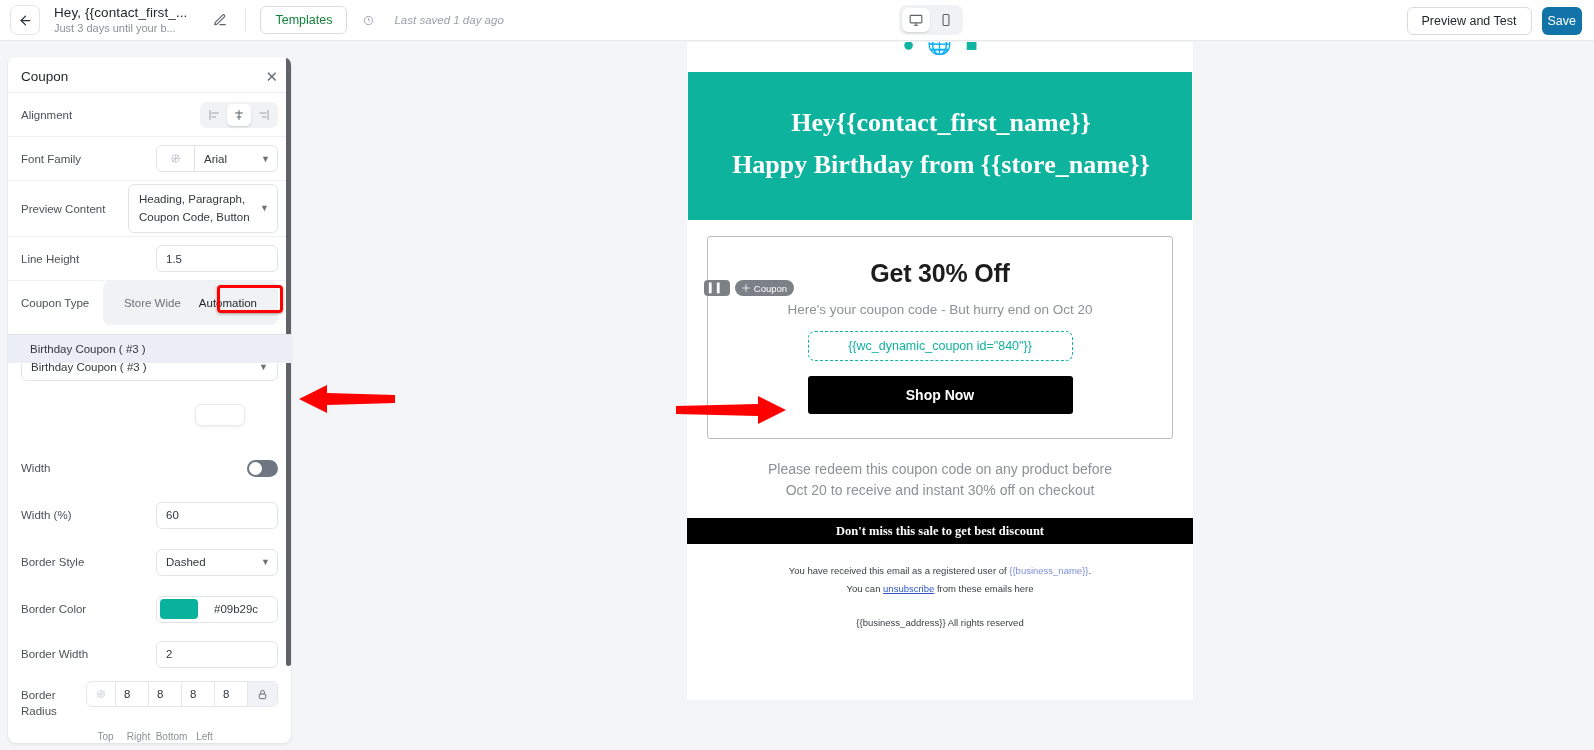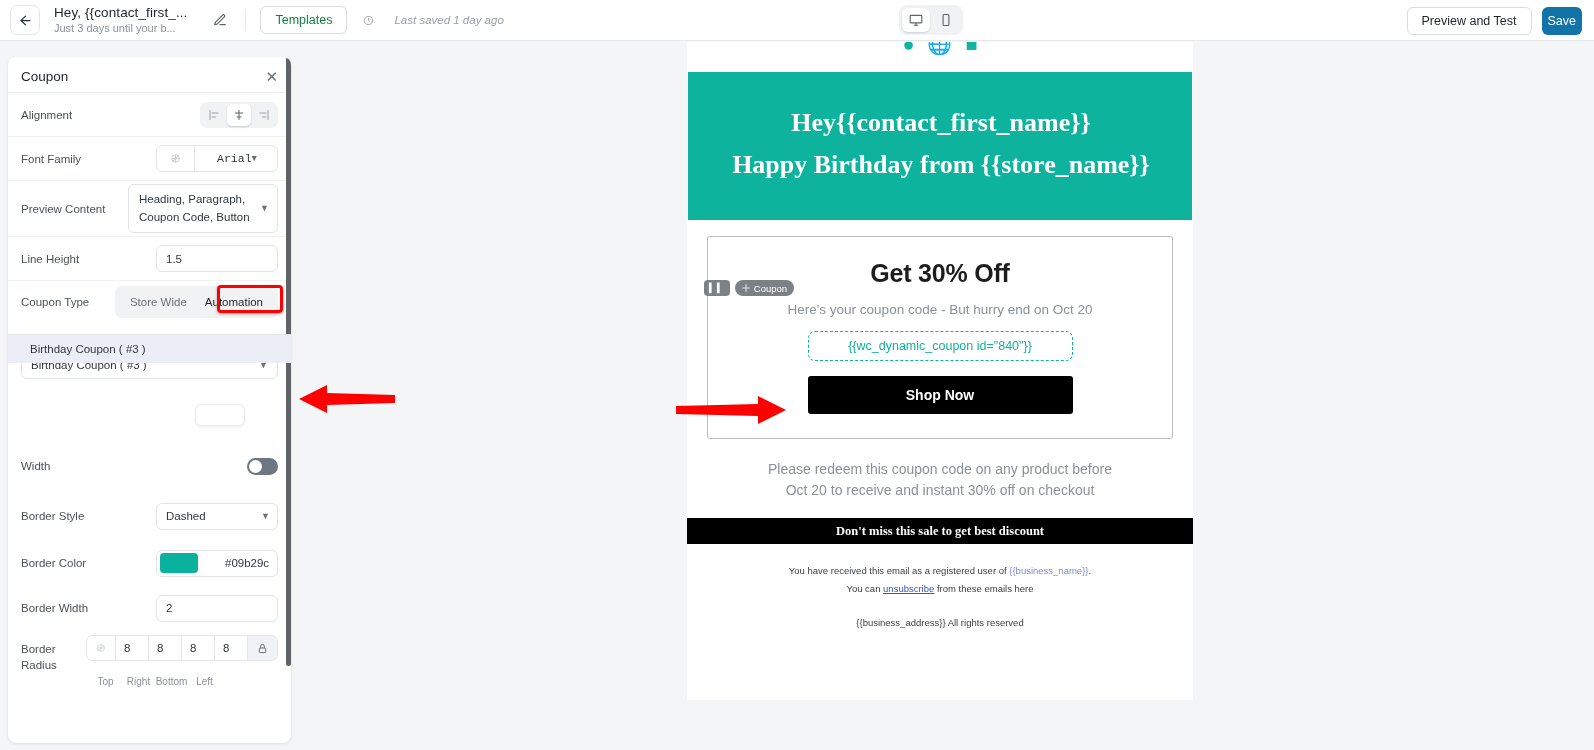--- a/index.html
+++ b/index.html
@@ -110,34 +110,34 @@
 
   .ff-wrap {
     display: flex; align-items: stretch; height: 27px;
     border: 1px solid #e1e3e6; border-radius: 6px; overflow: hidden; width: 122px;
   }
   .ff-icon {
     width: 38px; display: flex; align-items: center; justify-content: center;
     border-right: 1px solid #e1e3e6; color: #c7cbd0;
   }
   .ff-sel {
-    flex: 1; display: flex; align-items: center; justify-content: center;
-    padding: 0 7px 0 9px; font-size: 11.5px; color: #31373d; cursor: pointer; font-family: Liberation Mono, monospace;
+    flex: 1; display: flex; align-items: center; justify-content: space-between;
+    padding: 0 7px 0 9px; font-size: 11.5px; color: #31373d; cursor: pointer;
   }
 
   .pc-select {
     width: 150px; min-height: 48px; border: 1px solid #e1e3e6; border-radius: 6px;
     display: flex; align-items: center; justify-content: space-between;
     padding: 6px 8px 6px 10px; font-size: 11.5px; color: #31373d;
     line-height: 1.5; cursor: pointer;
   }
 
   .seg {
     display: flex; align-items: center; background: #f1f2f4; border-radius: 7px;
-    padding: 6px; position: relative;
+    padding: 12px; position: relative;
   }
   .seg-item { padding: 4px 9px; font-size: 11.5px; color: #6b7177; border-radius: 5px; cursor: pointer; }
   .seg-item.active { color: #1d2327; background: transparent; }
   .red-outline {
     position: absolute; border: 3px solid #ff0000; border-radius: 4px;
     box-shadow: 0 1px 3px rgba(0,0,0,.35);
     pointer-events: none;
   }
 
   .stack { padding: 9px 13px 0 13px; }
@@ -163,32 +163,32 @@
   }
 
   .toggle {
     width: 31px; height: 17px; border-radius: 9px; background: #6e7781;
     display: flex; align-items: center; padding: 2px; cursor: pointer;
   }
   .toggle-knob { width: 13px; height: 13px; border-radius: 50%; background: #fff; }
 
   .color-field {
     width: 122px; height: 27px; border: 1px solid #e1e3e6; border-radius: 6px;
-    display: flex; align-items: center; padding: 3px; gap: 27px;
+    display: flex; align-items: center; padding: 3px; gap: 16px;
   }
   .color-swatch { width: 38px; height: 20px; border-radius: 4px; }
   .color-hex { font-size: 11.5px; color: #31373d; }
 
   .radius-row { display: flex; align-items: flex-start; padding: 4px 13px 0 13px; justify-content: space-between; }
   .radius-label { font-size: 11.5px; color: #4b5257; line-height: 1.35; width: 52px; padding-top: 7px; }
   .radius-box { display: flex; border: 1px solid #e4e6e9; border-radius: 6px; overflow: hidden; height: 26px; }
   .r-icon { width: 29px; display: flex; align-items: center; justify-content: center; border-right: 1px solid #e4e6e9; color: #cfd3d8; }
   .r-cell { width: 33px; display: flex; align-items: center; padding-left: 8px; font-size: 11.5px; color: #31373d; border-right: 1px solid #e4e6e9; }
   .r-lock { width: 29px; display: flex; align-items: center; justify-content: center; background: #f1f1f8; color: #5c6369; }
-  .radius-caps { display: flex; margin-left: 81px; margin-top: 3px; }
+  .radius-caps { display: flex; margin-left: 81px; margin-top: 12px; }
   .cap { width: 33px; text-align: center; font-size: 10px; color: #8c9196; }
 
   .panel-scroll {
     position: absolute; right: 0px; top: 0px; width: 5px; height: 609px;
     background: #5f6368; border-radius: 3px;
   }
 
   
   .canvas { position: absolute; left: 687px; top: 42px; width: 506px; height: 658px; background: #ffffff; }
   .logo-strip {
@@ -391,20 +391,26 @@
 
     <div style="height:62px"></div>
 
     <div class="row no-border" style="min-height:50px">
       <span class="row-label">Width</span>
       <div class="toggle">
         <div class="toggle-knob"></div>
       </div>
     </div>
 
+    <div class="row no-border">
+      <span class="row-label">Width (%)</span>
+      <div class="field w122">
+        <span>60</span>
+      </div>
+    </div>
 
     <div class="row no-border" style="min-height:50px">
       <span class="row-label">Border Style</span>
       <div class="field w122 select">
         <span>Dashed</span>
         <span class="chev">▼</span>
       </div>
     </div>
 
     <div class="row no-border" style="min-height:44px">

